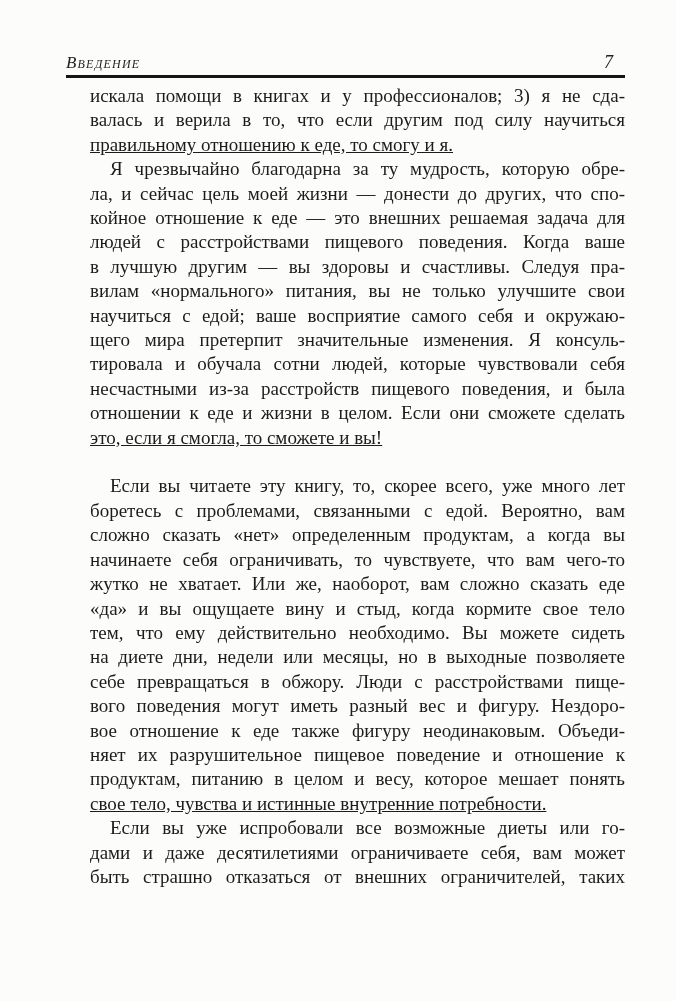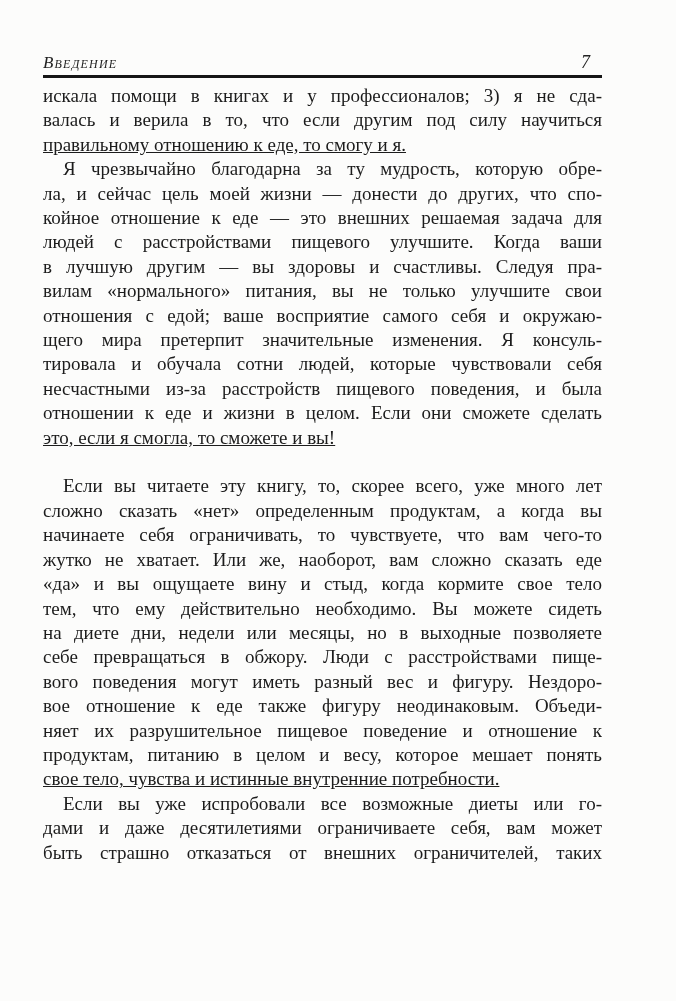--- a/index.html
+++ b/index.html
@@ -8,21 +8,21 @@
     width: 676px;
     height: 1001px;
     margin: 0 auto;
     background: #fcfcfb;
     overflow: hidden;
     font-family: "Liberation Serif", "DejaVu Serif", serif;
     color: #1d1d1d;
   }
   .content {
     position: absolute;
-    left: 43px;
+    left: 66px;
     top: 0;
     width: 559px;
   }
   .running-header {
     display: flex;
     justify-content: space-between;
     align-items: flex-end;
     padding-top: 52px;
   }
   .running-title {
@@ -46,20 +46,21 @@
   }
   .body-text {
     margin-top: 6px;
     font-size: 19px;
     line-height: 24.4px;
     color: #1c1c1c;
   }
   .line {
     text-align: justify;
     text-align-last: justify;
+    margin-left: 24px;
   }
   .line.unjust {
     text-align-last: left;
     text-decoration: underline;
   }
   .line.indent {
     text-indent: 20px;
   }
   .line.gap {
     margin-top: 24.4px;
@@ -75,30 +76,31 @@
       <span class="page-number">7</span>
     </div>
     <hr class="header-rule">
     <div class="body-text" id="body-text">
         <div class="line">искала помощи в книгах и у профессионалов; 3) я не сда-</div>
         <div class="line">валась и верила в то, что если другим под силу научиться</div>
         <div class="line unjust">правильному отношению к еде, то смогу и я.</div>
         <div class="line indent">Я чрезвычайно благодарна за ту мудрость, которую обре-</div>
         <div class="line">ла, и сейчас цель моей жизни — донести до других, что спо-</div>
         <div class="line">койное отношение к еде — это внешних решаемая задача для</div>
-        <div class="line">людей с расстройствами пищевого улучшите. Когда ваши</div>
+        <div class="line">людей с расстройствами пищевого поведения. Когда ваше</div>
         <div class="line">в лучшую другим — вы здоровы и счастливы. Следуя пра-</div>
         <div class="line">вилам «нормального» питания, вы не только улучшите свои</div>
-        <div class="line">отношения с едой; ваше восприятие самого себя и окружаю-</div>
+        <div class="line">научиться с едой; ваше восприятие самого себя и окружаю-</div>
         <div class="line">щего мира претерпит значительные изменения. Я консуль-</div>
         <div class="line">тировала и обучала сотни людей, которые чувствовали себя</div>
         <div class="line">несчастными из-за расстройств пищевого поведения, и была</div>
         <div class="line">отношении к еде и жизни в целом. Если они сможете сделать</div>
         <div class="line unjust">это, если я смогла, то сможете и вы!</div>
         <div class="line indent gap">Если вы читаете эту книгу, то, скорее всего, уже много лет</div>
+        <div class="line">боретесь с проблемами, связанными с едой. Вероятно, вам</div>
         <div class="line">сложно сказать «нет» определенным продуктам, а когда вы</div>
         <div class="line">начинаете себя ограничивать, то чувствуете, что вам чего-то</div>
         <div class="line">жутко не хватает. Или же, наоборот, вам сложно сказать еде</div>
         <div class="line">«да» и вы ощущаете вину и стыд, когда кормите свое тело</div>
         <div class="line">тем, что ему действительно необходимо. Вы можете сидеть</div>
         <div class="line">на диете дни, недели или месяцы, но в выходные позволяете</div>
         <div class="line">себе превращаться в обжору. Люди с расстройствами пище-</div>
         <div class="line">вого поведения могут иметь разный вес и фигуру. Нездоро-</div>
         <div class="line">вое отношение к еде также фигуру неодинаковым. Объеди-</div>
         <div class="line">няет их разрушительное пищевое поведение и отношение к</div>

